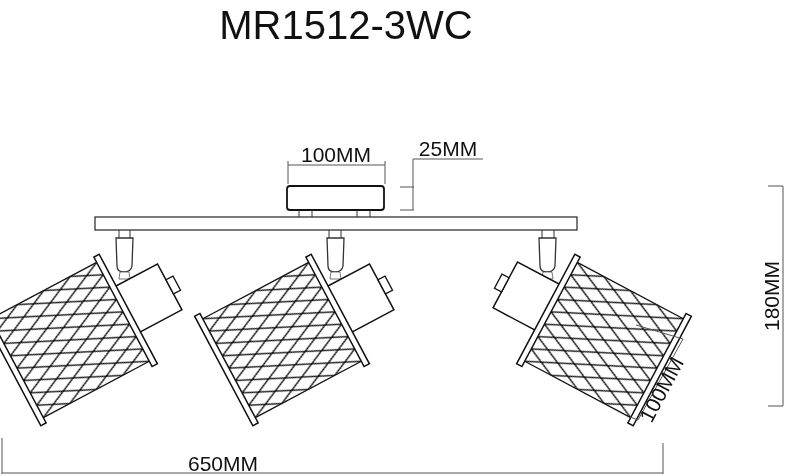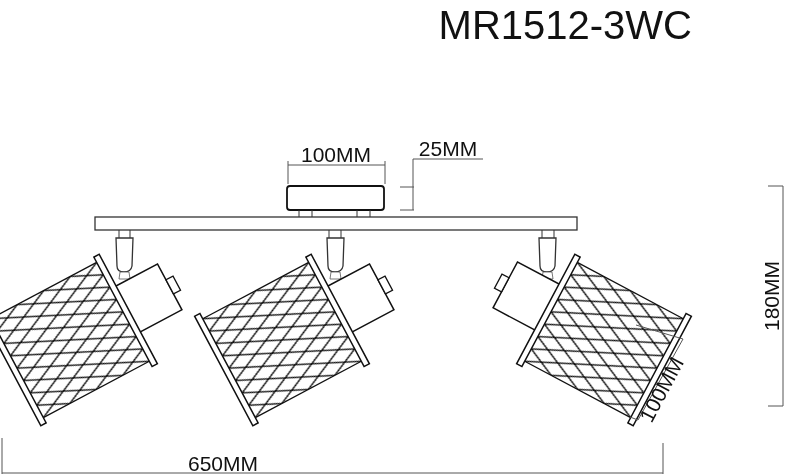--- a/index.html
+++ b/index.html
@@ -1,17 +1,17 @@
 <!DOCTYPE html>
 <html><head>
 <meta charset="utf-8">
 <style>
   html, body { margin: 0; padding: 0; background: #ffffff; }
   body { width: 790px; height: 476px; overflow: hidden; position: relative; font-family: "Liberation Sans", sans-serif; }
-  .title { position: absolute; left: 0; width: 692px; top: 1px; text-align: right; font-size: 40px; color: #111; letter-spacing: 0px; line-height: 48px; }
+  .title { position: absolute; left: 0; width: 692px; top: 1px; text-align: center; font-size: 40px; color: #111; letter-spacing: 0px; line-height: 48px; }
   svg.drawing { position: absolute; left: 0; top: 0; }
   .dim { font-family: "Liberation Sans", sans-serif; font-size: 21px; fill: #111; }
 </style>
 </head>
 <body>
 
 <div class="title">MR1512-3WC</div>
 
 <svg class="drawing" width="790" height="476" viewBox="0 0 790 476" xmlns="http://www.w3.org/2000/svg">
   <defs>

